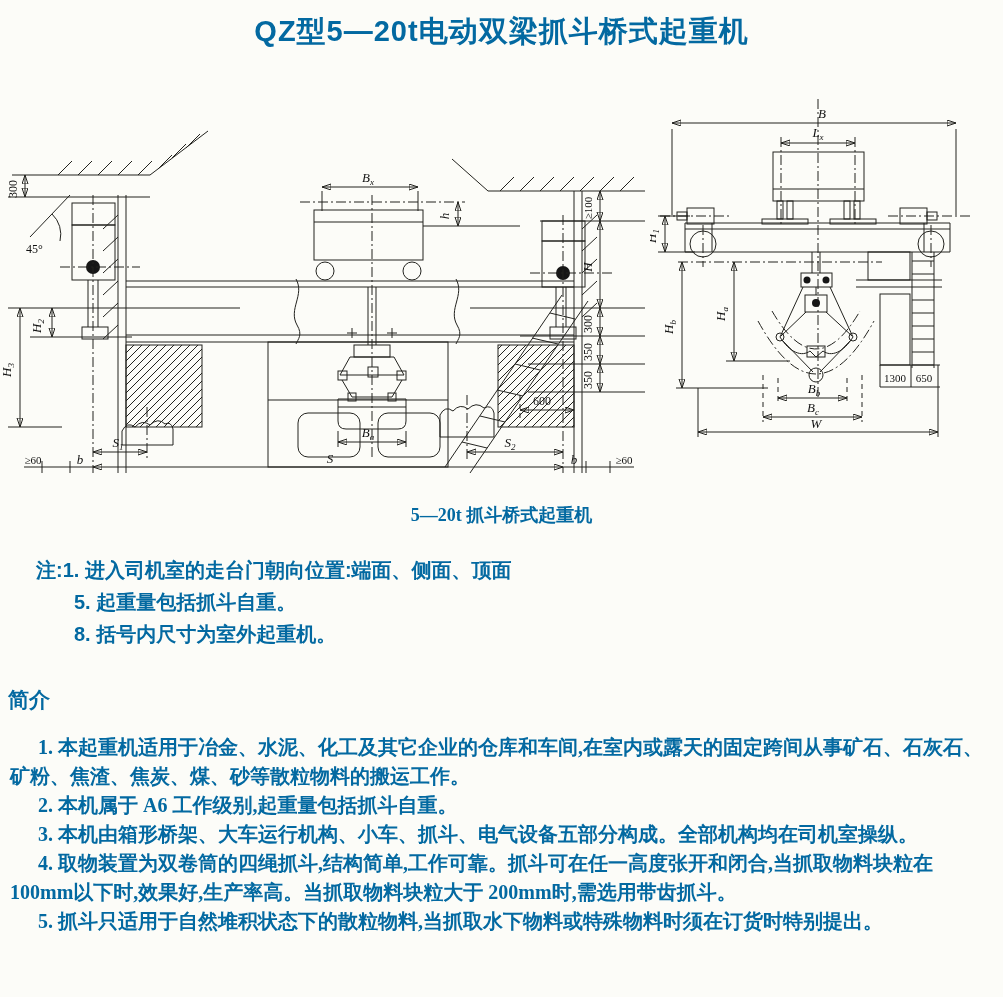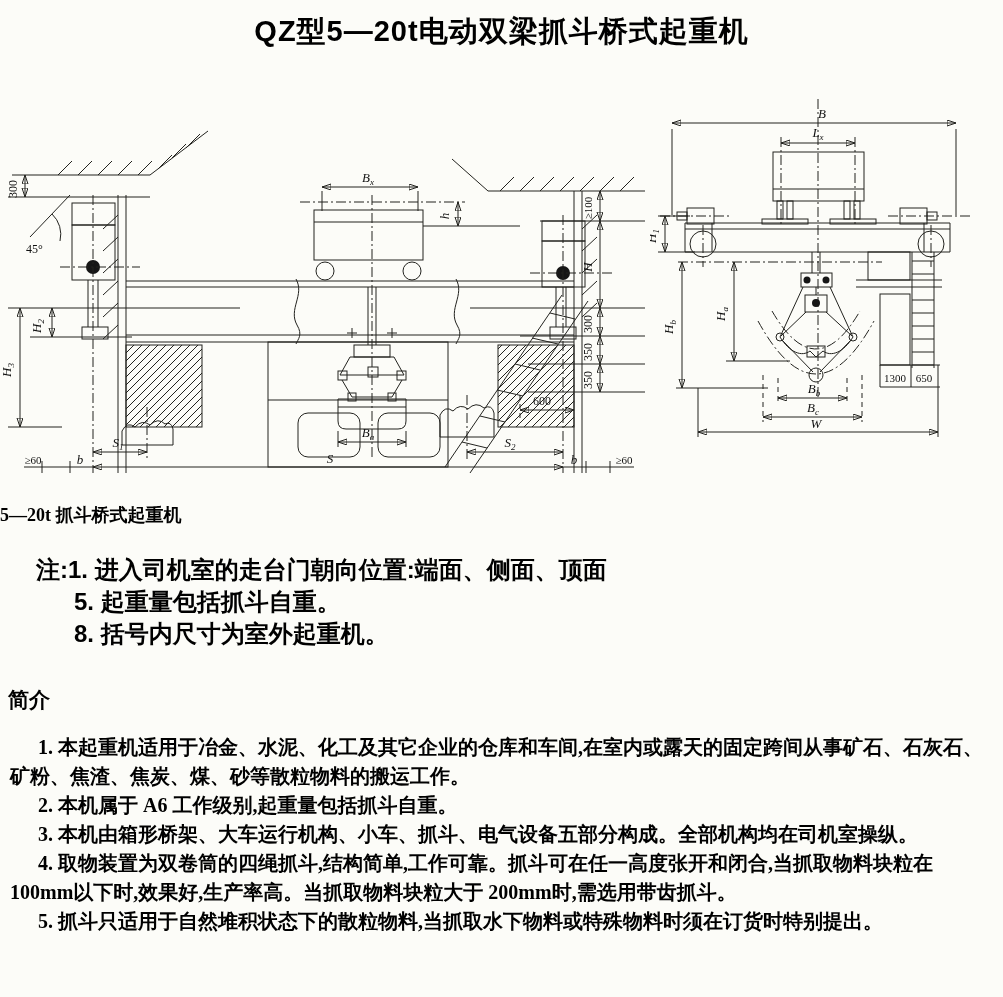--- a/index.html
+++ b/index.html
@@ -1,25 +1,25 @@
 <!DOCTYPE html>
 <html><head>
 <meta charset="utf-8">
 <style>
   html,body{margin:0;padding:0;background:#e8e8e4}
   .page{position:relative;width:1003px;height:997px;margin:0 auto;background:#fcfcf8;
-        font-family:"Liberation Serif",serif;color:#000000;overflow:hidden}
+        font-family:"Liberation Serif",serif;color:#0369a1;overflow:hidden}
   .title{position:absolute;top:12px;left:0;width:100%;text-align:center;
          font-family:"Liberation Sans",sans-serif;font-weight:bold;font-size:29px;letter-spacing:1px;margin:0}
   .svg-front{position:absolute;left:0;top:95px}
   .svg-side{position:absolute;left:650px;top:85px}
-  .caption{position:absolute;top:503px;left:0;width:100%;
+  .caption{position:absolute;top:503px;left:0;width:100%;text-align:center;
            font-size:18px;font-weight:bold}
   .notes{position:absolute;left:36px;top:554px;font-family:"Liberation Sans",sans-serif;
-         font-weight:bold;font-size:24px;line-height:32px}
+         font-weight:bold;font-size:20px;line-height:32px}
   .notes .cont{padding-left:38px}
   .intro-h{position:absolute;left:8px;top:686px;margin:0;font-family:"Liberation Sans",sans-serif;
            font-size:21px;font-weight:bold}
   .intro{position:absolute;left:10px;top:733px;width:986px;font-size:20px;line-height:29px;font-weight:600}
   .intro p{margin:0;text-indent:28px}
   
   svg line,svg path,svg rect,svg circle{stroke:#23231f;fill:none;stroke-width:1}
   svg .fb{fill:#161616;stroke:none}
   svg .hz{fill:url(#hx)}
   svg text,svg tspan{stroke:none;fill:#111}

